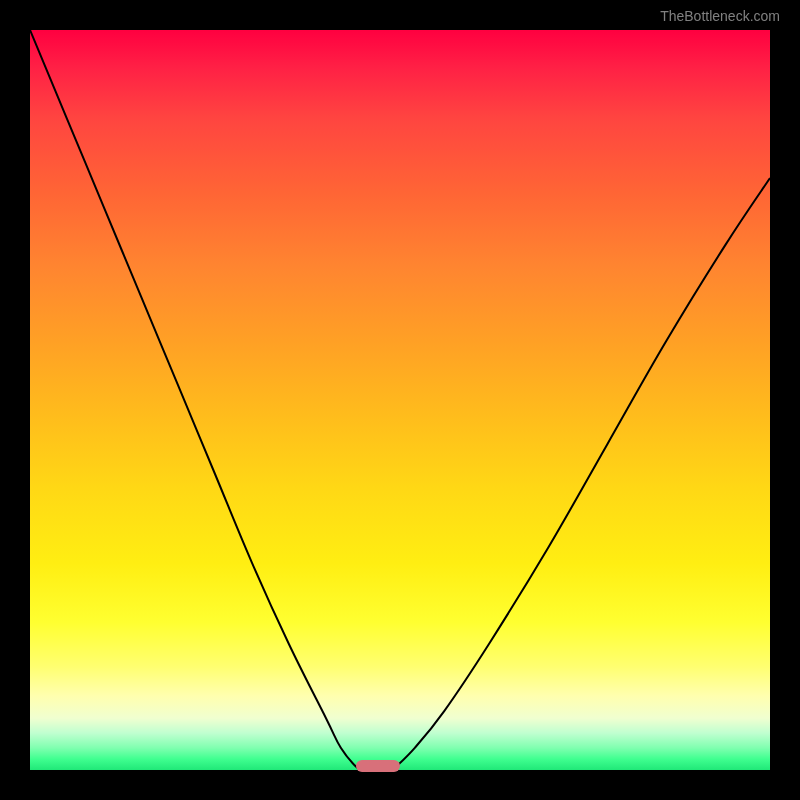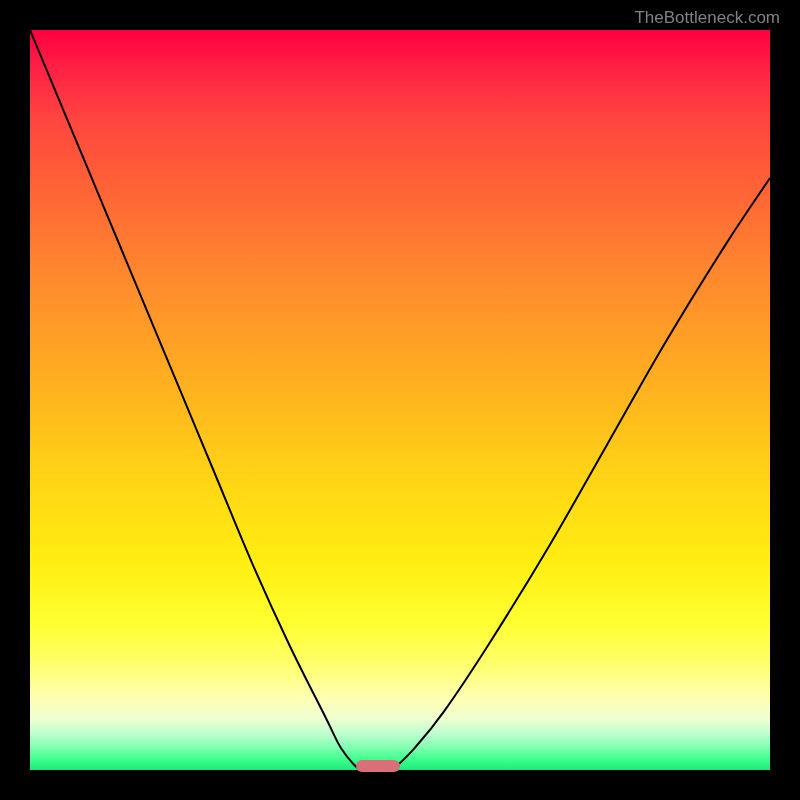--- a/index.html
+++ b/index.html
@@ -12,21 +12,21 @@
       height: 800px;
       background: #000;
       position: relative;
       overflow: hidden;
     }
     .watermark {
       position: absolute;
       top: 8px;
       right: 20px;
       font-family: Arial, sans-serif;
-      font-size: 17px;
+      font-size: 14px;
       color: #808080;
       z-index: 10;
     }
     .chart-area {
       position: absolute;
       left: 30px;
       top: 30px;
       width: 740px;
       height: 740px;
       background: linear-gradient(to bottom,

